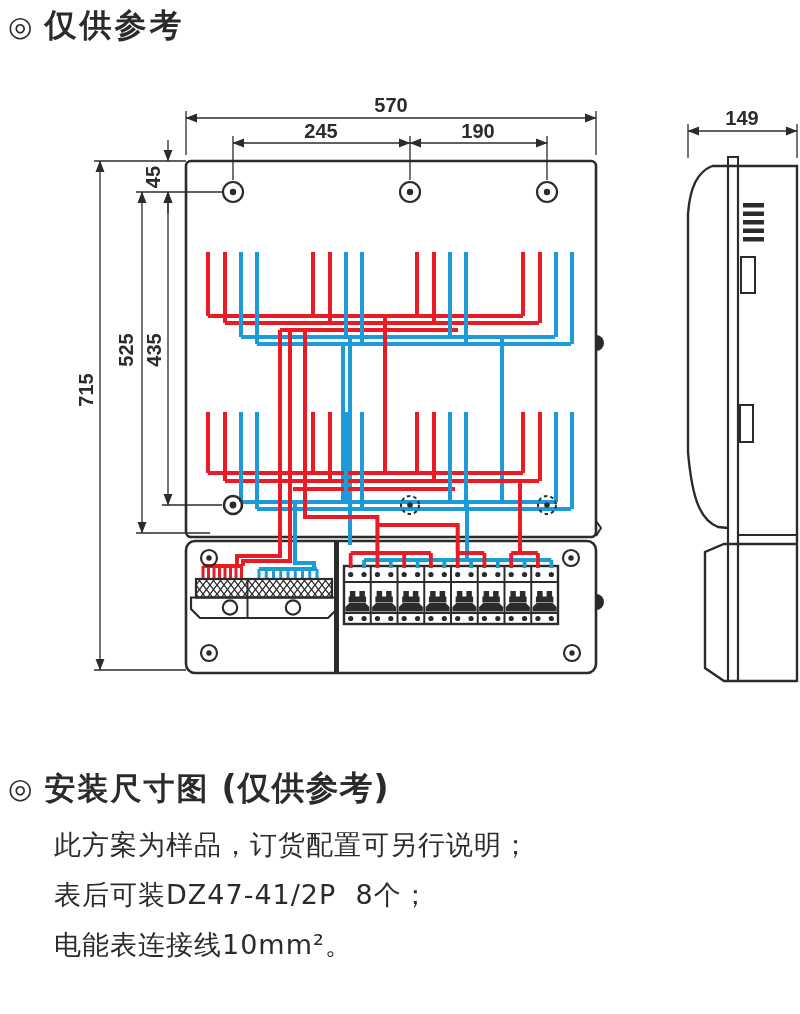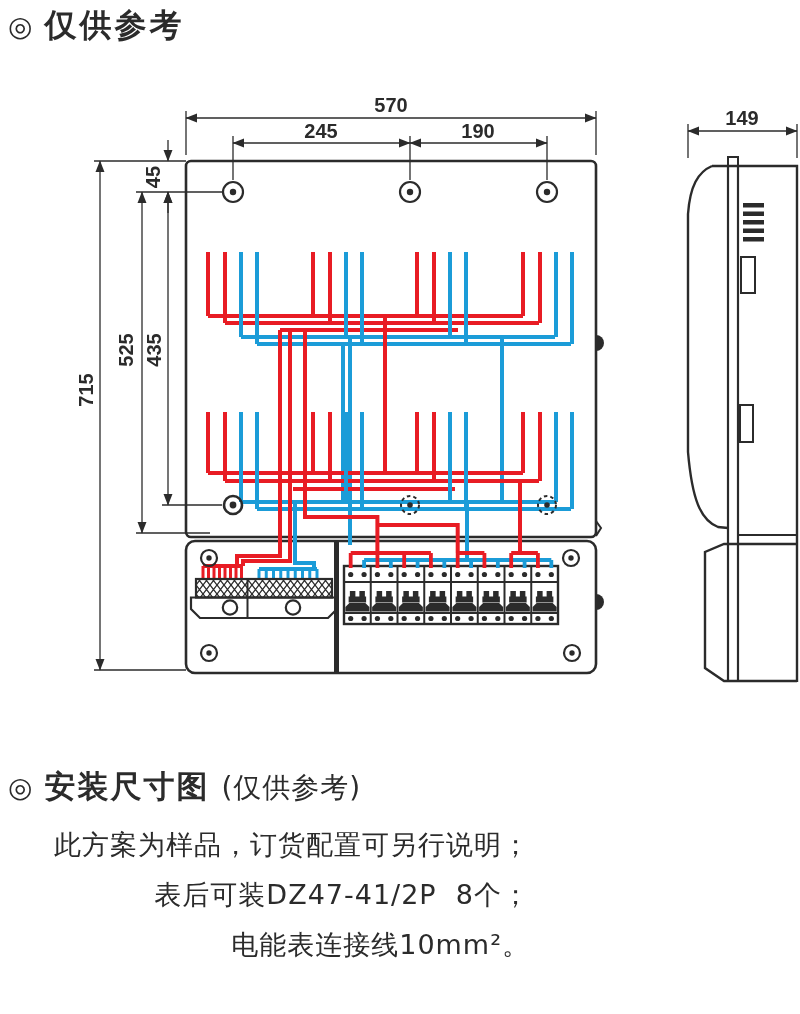--- a/index.html
+++ b/index.html
@@ -4,24 +4,24 @@
 <style>
   html,body{margin:0;padding:0;background:#fff;}
   .page{position:relative;width:800px;height:1014px;background:#ffffff;overflow:hidden;
         font-family:"DejaVu Sans","Liberation Sans",sans-serif;color:#2b2b2b;}
   .h1{position:absolute;top:4px;left:8px;display:flex;align-items:center;gap:12px;
       font-size:32px;font-weight:900;letter-spacing:3px;color:#2b2b2b;}
   .h1 .bullet{font-size:28px;font-weight:400;letter-spacing:0;}
   .h2{position:absolute;top:766px;left:8px;display:flex;align-items:baseline;gap:12px;
       font-size:31px;font-weight:900;letter-spacing:2px;color:#2b2b2b;}
   .h2 .bullet{font-size:28px;font-weight:400;align-self:center;letter-spacing:0;}
-  .h2 .note{font-size:28px;font-weight:400;letter-spacing:1px;}
+  .h2 .note{font-size:33px;font-weight:700;letter-spacing:1px;}
   .cfg{position:absolute;top:820px;left:54px;font-size:27px;line-height:50px;
        color:#2b2b2b;font-weight:400;letter-spacing:1px;}
-  .cfg-line{white-space:pre-wrap;text-align:right;}
+  .cfg-line{white-space:pre-wrap;}
   svg{position:absolute;top:0;left:0;}
   .ol{stroke:#2b2b2b;fill:none;}
   .dim{stroke:#2b2b2b;stroke-width:1.3;fill:none;}
   .dimtxt{font-family:"Liberation Sans","DejaVu Sans",sans-serif;font-size:20px;
           font-weight:700;fill:#2b2b2b;}
   .wr{stroke:#e81c24;fill:none;stroke-width:4;}
   .wb{stroke:#1b9cd8;fill:none;stroke-width:4;}
 </style>
 </head>
 <body>

